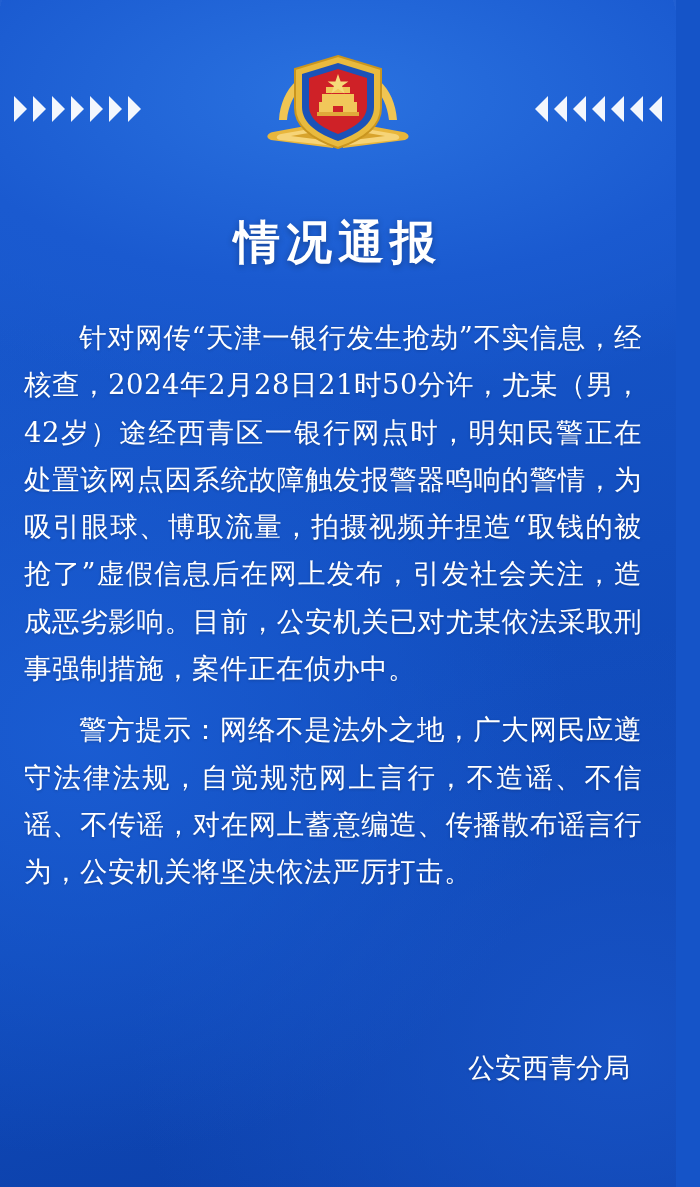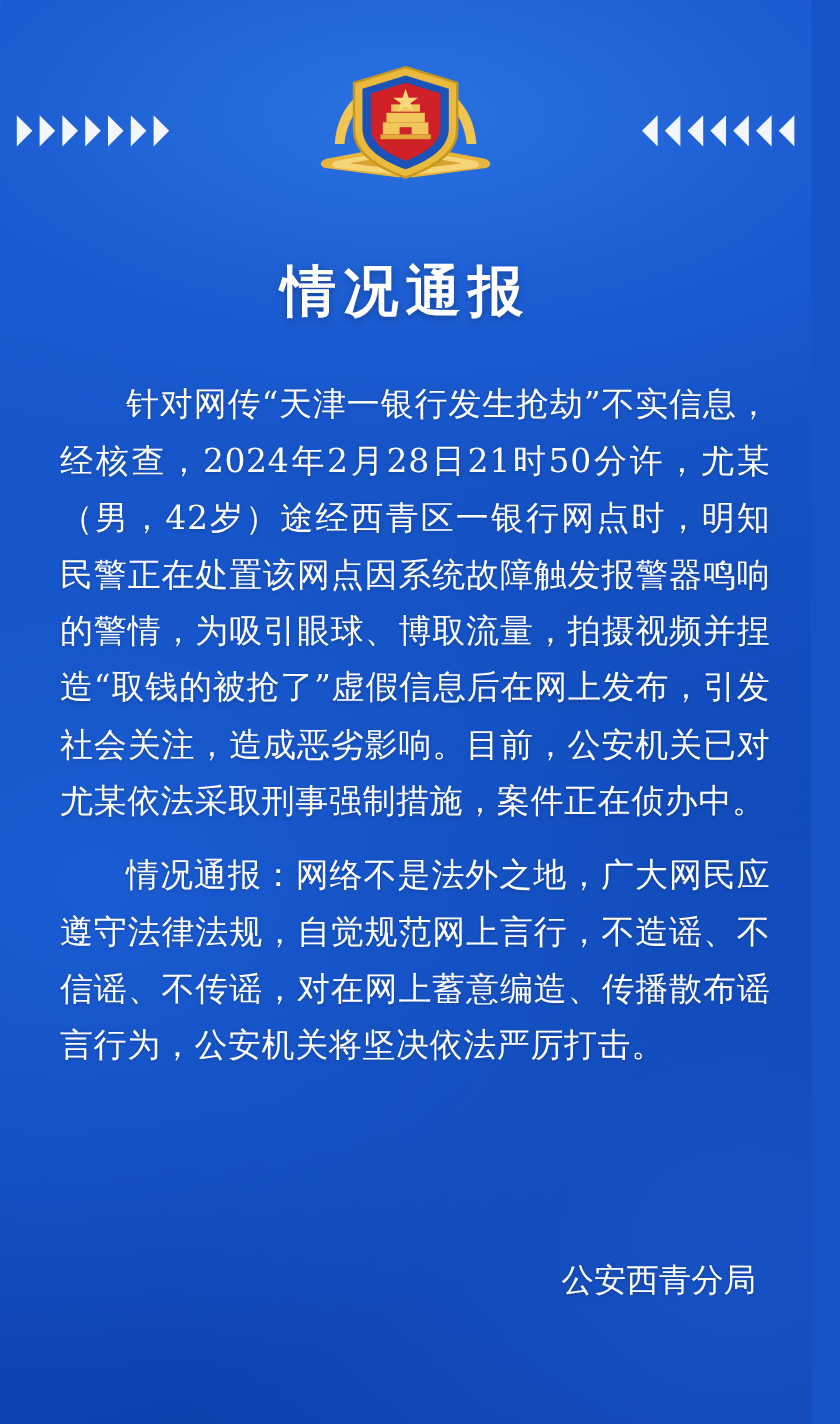--- a/index.html
+++ b/index.html
@@ -75,21 +75,21 @@
     color: #ffffff;
     font-family: "DejaVu Serif", "Liberation Serif", serif;
     font-weight: bold;
     font-size: 46px;
     letter-spacing: 6px;
     text-shadow: 0 2px 6px rgba(0,0,0,.28);
   }
 
   
   .body {
-    margin: 40px 34px 0 50px;
+    margin: 40px 34px 0 24px;
     color: #ffffff;
     font-family: "DejaVu Serif", "Liberation Serif", serif;
     font-size: 27.5px;
     line-height: 1.72;
     letter-spacing: .5px;
     text-align: justify;
     text-shadow: 0 1px 3px rgba(0,0,0,.22);
   }
   .para { text-indent: 2em; margin: 0 0 14px 0; }
 
@@ -159,20 +159,20 @@
       <polygon points="75,38 77.6,45.4 85.4,45.4 79.1,50 81.5,57.4 75,52.8 68.5,57.4 70.9,50 64.6,45.4 72.4,45.4" fill="#f6d97a"></polygon>
 
       <rect x="54" y="76" width="42" height="4" fill="#e0a93a"></rect>
     </svg>
   </div>
 
   <div class="title">情况通报</div>
 
   <div class="body">
     <p class="para">针对网传“天津一银行发生抢劫”不实信息，经核查，2024年2月28日21时50分许，尤某（男，42岁）途经西青区一银行网点时，明知民警正在处置该网点因系统故障触发报警器鸣响的警情，为吸引眼球、博取流量，拍摄视频并捏造“取钱的被抢了”虚假信息后在网上发布，引发社会关注，造成恶劣影响。目前，公安机关已对尤某依法采取刑事强制措施，案件正在侦办中。</p>
-    <p class="para">情况通报：网络不是法外之地，广大网民应遵守法律法规，自觉规范网上言行，不造谣、不信谣、不传谣，对在网上蓄意编造、传播散布谣言行为，公安机关将坚决依法严厉打击。</p>
+    <p class="para">警方提示：网络不是法外之地，广大网民应遵守法律法规，自觉规范网上言行，不造谣、不信谣、不传谣，对在网上蓄意编造、传播散布谣言行为，公安机关将坚决依法严厉打击。</p>
   </div>
 
   <div class="signature">
     <div>公安西青分局</div>
   </div>
 
 </div>
 
 </body></html>

